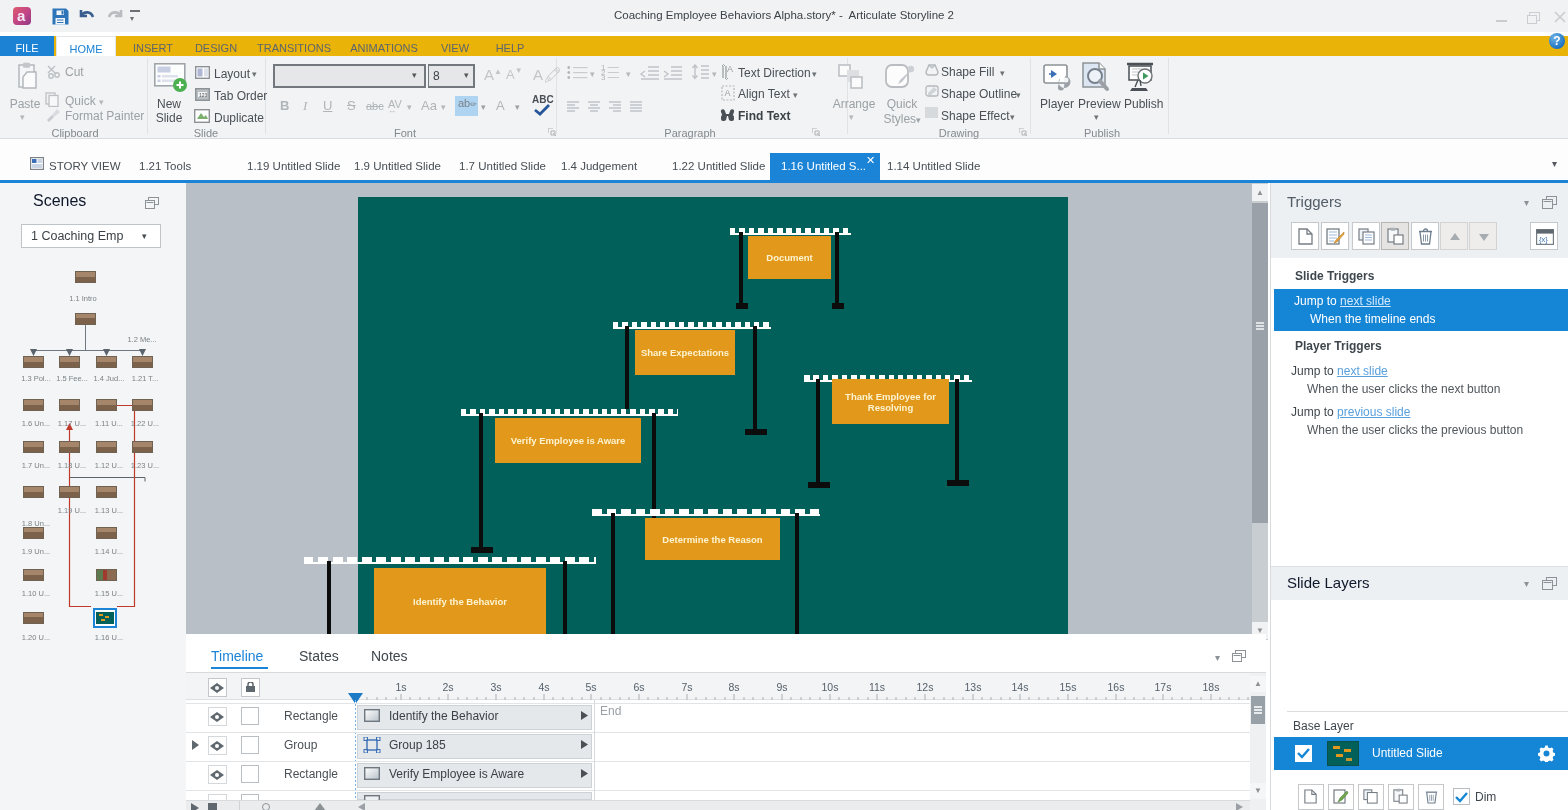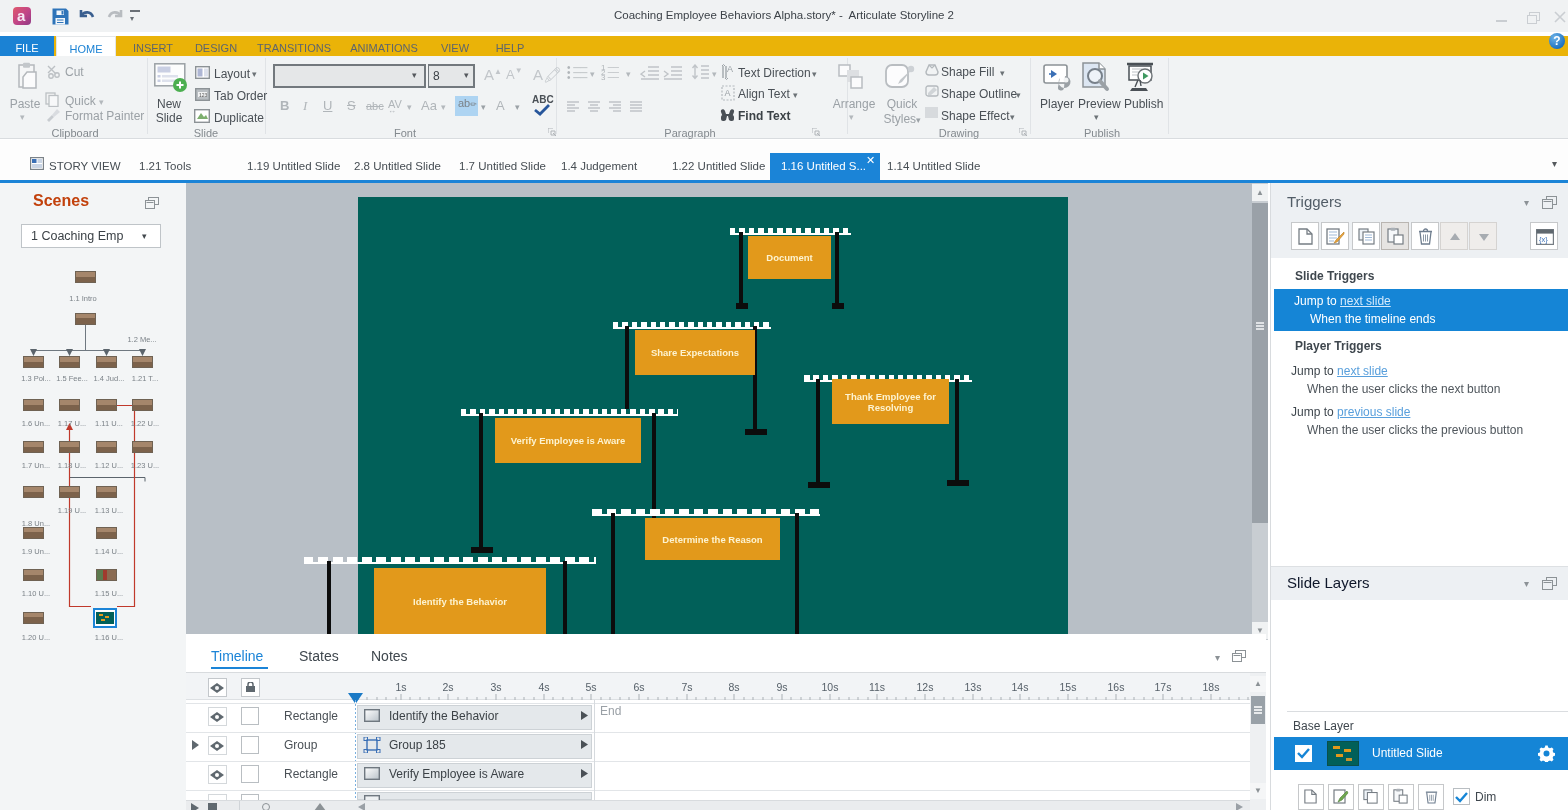--- a/index.html
+++ b/index.html
@@ -279,34 +279,34 @@
 <div class="abs" id="slidetabs" style="left:0;top:140px;width:1568px;height:40px;background:#fdfdfd;font-size:11.5px;color:#464d53;">
   <svg class="abs" style="left:30px;top:17px;" width="14" height="13" viewBox="0 0 14 13">
       <rect x="0.6" y="0.6" width="12.8" height="11.8" fill="#fff" stroke="#7b8288" stroke-width="1.2"></rect>
       <rect x="2" y="2" width="4.5" height="4" fill="#3a6fb5"></rect>
       <rect x="7.5" y="2" width="4.5" height="4" fill="#c9d4e4"></rect>
       <rect x="2" y="7" width="10" height="4" fill="#c9d4e4"></rect>
     </svg>
   <div class="abs" style="left:49px;top:20px;">STORY VIEW</div>
   <div class="abs" style="left:139px;top:20px;">1.21 Tools</div>
   <div class="abs" style="left:247px;top:20px;">1.19 Untitled Slide</div>
-  <div class="abs" style="left:354px;top:20px;">2.8 Untitled Slide</div>
+  <div class="abs" style="left:354px;top:20px;">1.9 Untitled Slide</div>
   <div class="abs" style="left:459px;top:20px;">1.7 Untitled Slide</div>
   <div class="abs" style="left:561px;top:20px;">1.4 Judgement</div>
   <div class="abs" style="left:672px;top:20px;">1.22 Untitled Slide</div>
   <div class="abs" style="left:770px;top:13px;width:110px;height:27px;background:#1b84d7;"></div>
   <div class="abs" style="left:781px;top:20px;color:#fff;">1.16 Untitled S...</div>
   <div class="abs" style="left:866px;top:14px;color:#fff;font-size:11px;">✕</div>
   <div class="abs" style="left:887px;top:20px;">1.14 Untitled Slide</div>
   <div class="abs" style="left:1552px;top:18px;color:#55595d;font-size:10px;">▾</div>
 </div>
 <div class="abs" style="left:0;top:180px;width:1568px;height:3px;background:#1b84d7;"></div>
 
 <div class="abs" id="scenes" style="left:0;top:183px;width:186px;height:627px;background:#f3f5f6;">
-  <div class="abs" style="left:33px;top:9px;font-size:16px;color:#c2410c;font-weight:bold;">Scenes</div>
+  <div class="abs" style="left:33px;top:9px;font-size:16px;color:#0f172a;">Scenes</div>
   <svg class="abs" style="left:145px;top:14px;" width="14" height="12" viewBox="0 0 14 12">
       <rect x="3.5" y="0.5" width="10" height="7" fill="none" stroke="#8c9296"></rect>
       <rect x="0.5" y="3.5" width="9" height="8" fill="#f3f5f6" stroke="#8c9296"></rect>
       <path d="M1.5 5.5 h7" stroke="#8c9296"></path>
     </svg>
   <div class="abs" style="left:21px;top:41px;width:140px;height:24px;background:#fff;border:1px solid #bfc4c8;font-size:12.5px;color:#3c4247;line-height:22px;padding-left:9px;">1 Coaching Emp</div>
   <div class="abs" style="left:142px;top:48px;color:#43494e;font-size:9px;">▾</div>
 
   <svg class="abs" style="left:0;top:0;" width="186" height="627" viewBox="0 0 186 627">
 
@@ -399,21 +399,21 @@
   <div class="abs pole" style="left:553px;top:49px;height:74px;"></div>
   <div class="abs pole" style="left:649px;top:49px;height:74px;"></div>
   <div class="abs foot" style="left:550px;top:120px;width:12px;"></div>
   <div class="abs foot" style="left:646px;top:120px;width:12px;"></div>
   <div class="abs obox" style="left:562px;top:53px;width:83px;height:43px;">Document</div>
 
   <div class="abs hbar" style="left:427px;top:139px;width:158px;"></div>
   <div class="abs pole" style="left:439px;top:143px;height:83px;"></div>
   <div class="abs pole" style="left:567px;top:143px;height:106px;"></div>
   <div class="abs foot" style="left:559px;top:246px;"></div>
-  <div class="abs obox" style="left:449px;top:147px;width:120px;height:45px;">Share&nbsp;Expectations</div>
+  <div class="abs obox" style="left:449px;top:147px;width:100px;height:45px;">Share&nbsp;Expectations</div>
 
   <div class="abs hbar" style="left:618px;top:192px;width:168px;"></div>
   <div class="abs pole" style="left:630px;top:196px;height:103px;"></div>
   <div class="abs pole" style="left:769px;top:196px;height:101px;"></div>
   <div class="abs foot" style="left:622px;top:299px;"></div>
   <div class="abs foot" style="left:761px;top:297px;"></div>
   <div class="abs obox" style="left:646px;top:196px;width:117px;height:45px;">Thank&nbsp;Employee&nbsp;for<br>Resolving</div>
 
   <div class="abs hbar" style="left:275px;top:226px;width:217px;"></div>
   <div class="abs pole" style="left:293px;top:230px;height:134px;"></div>

